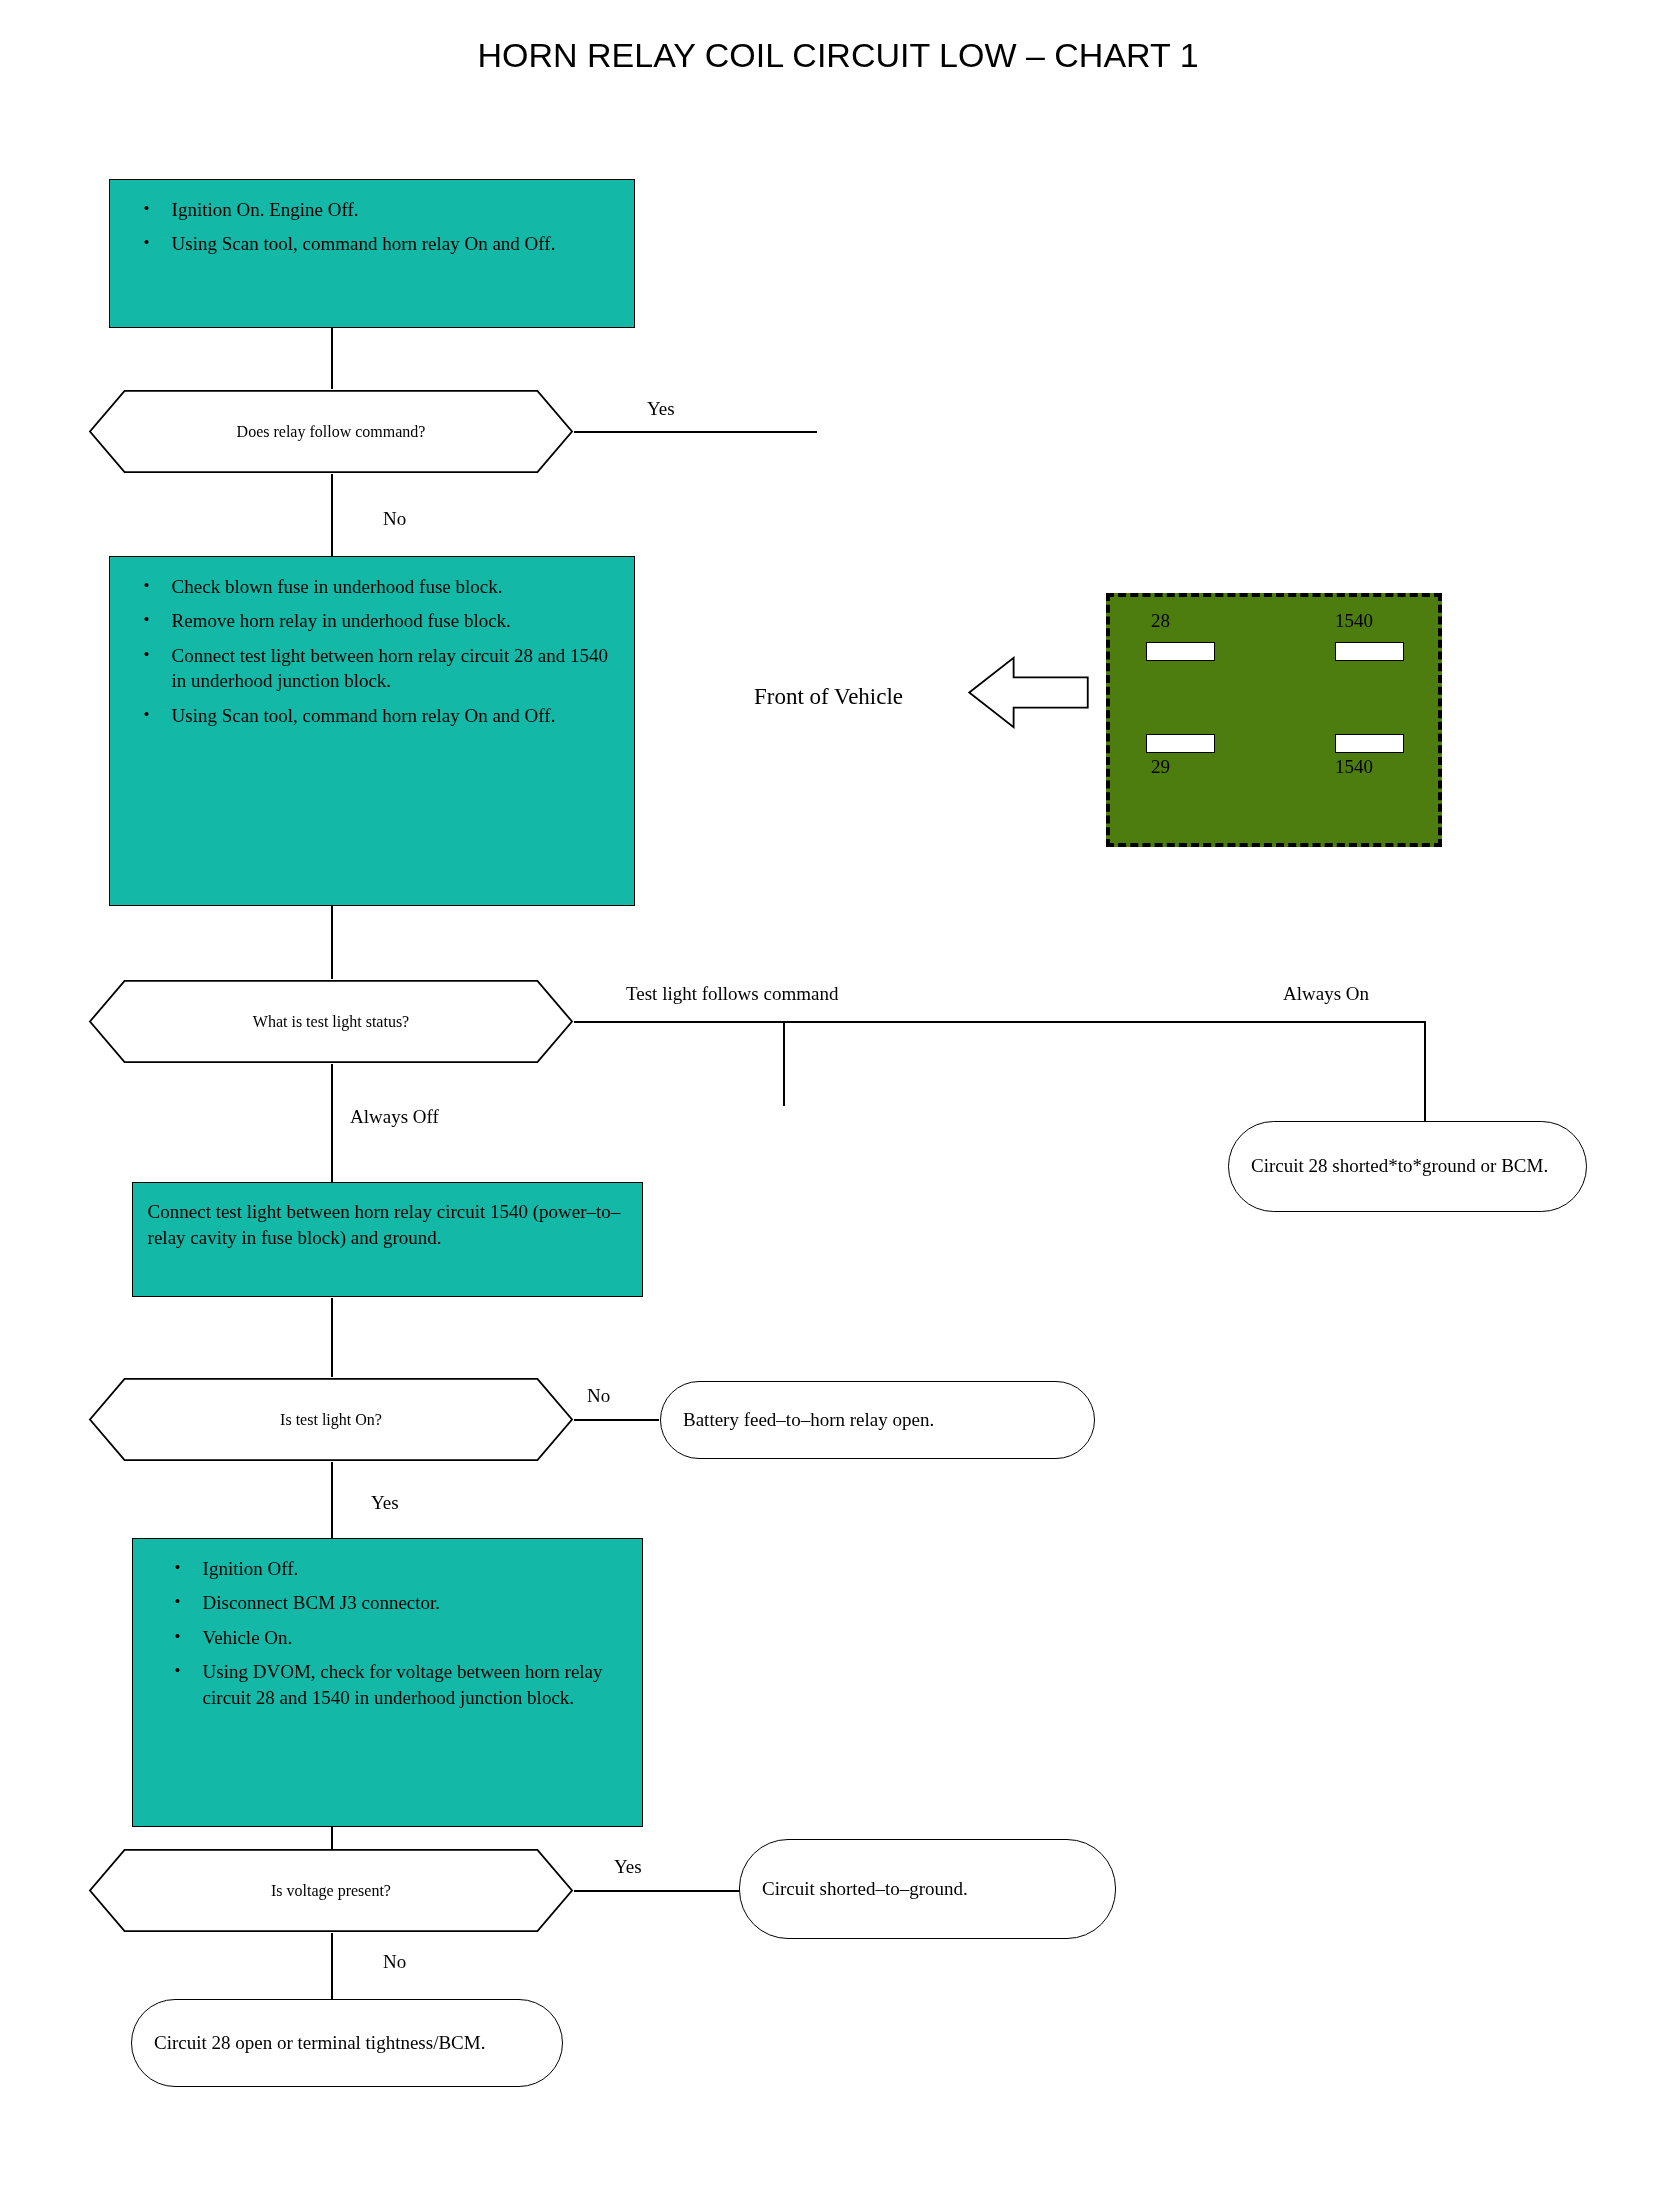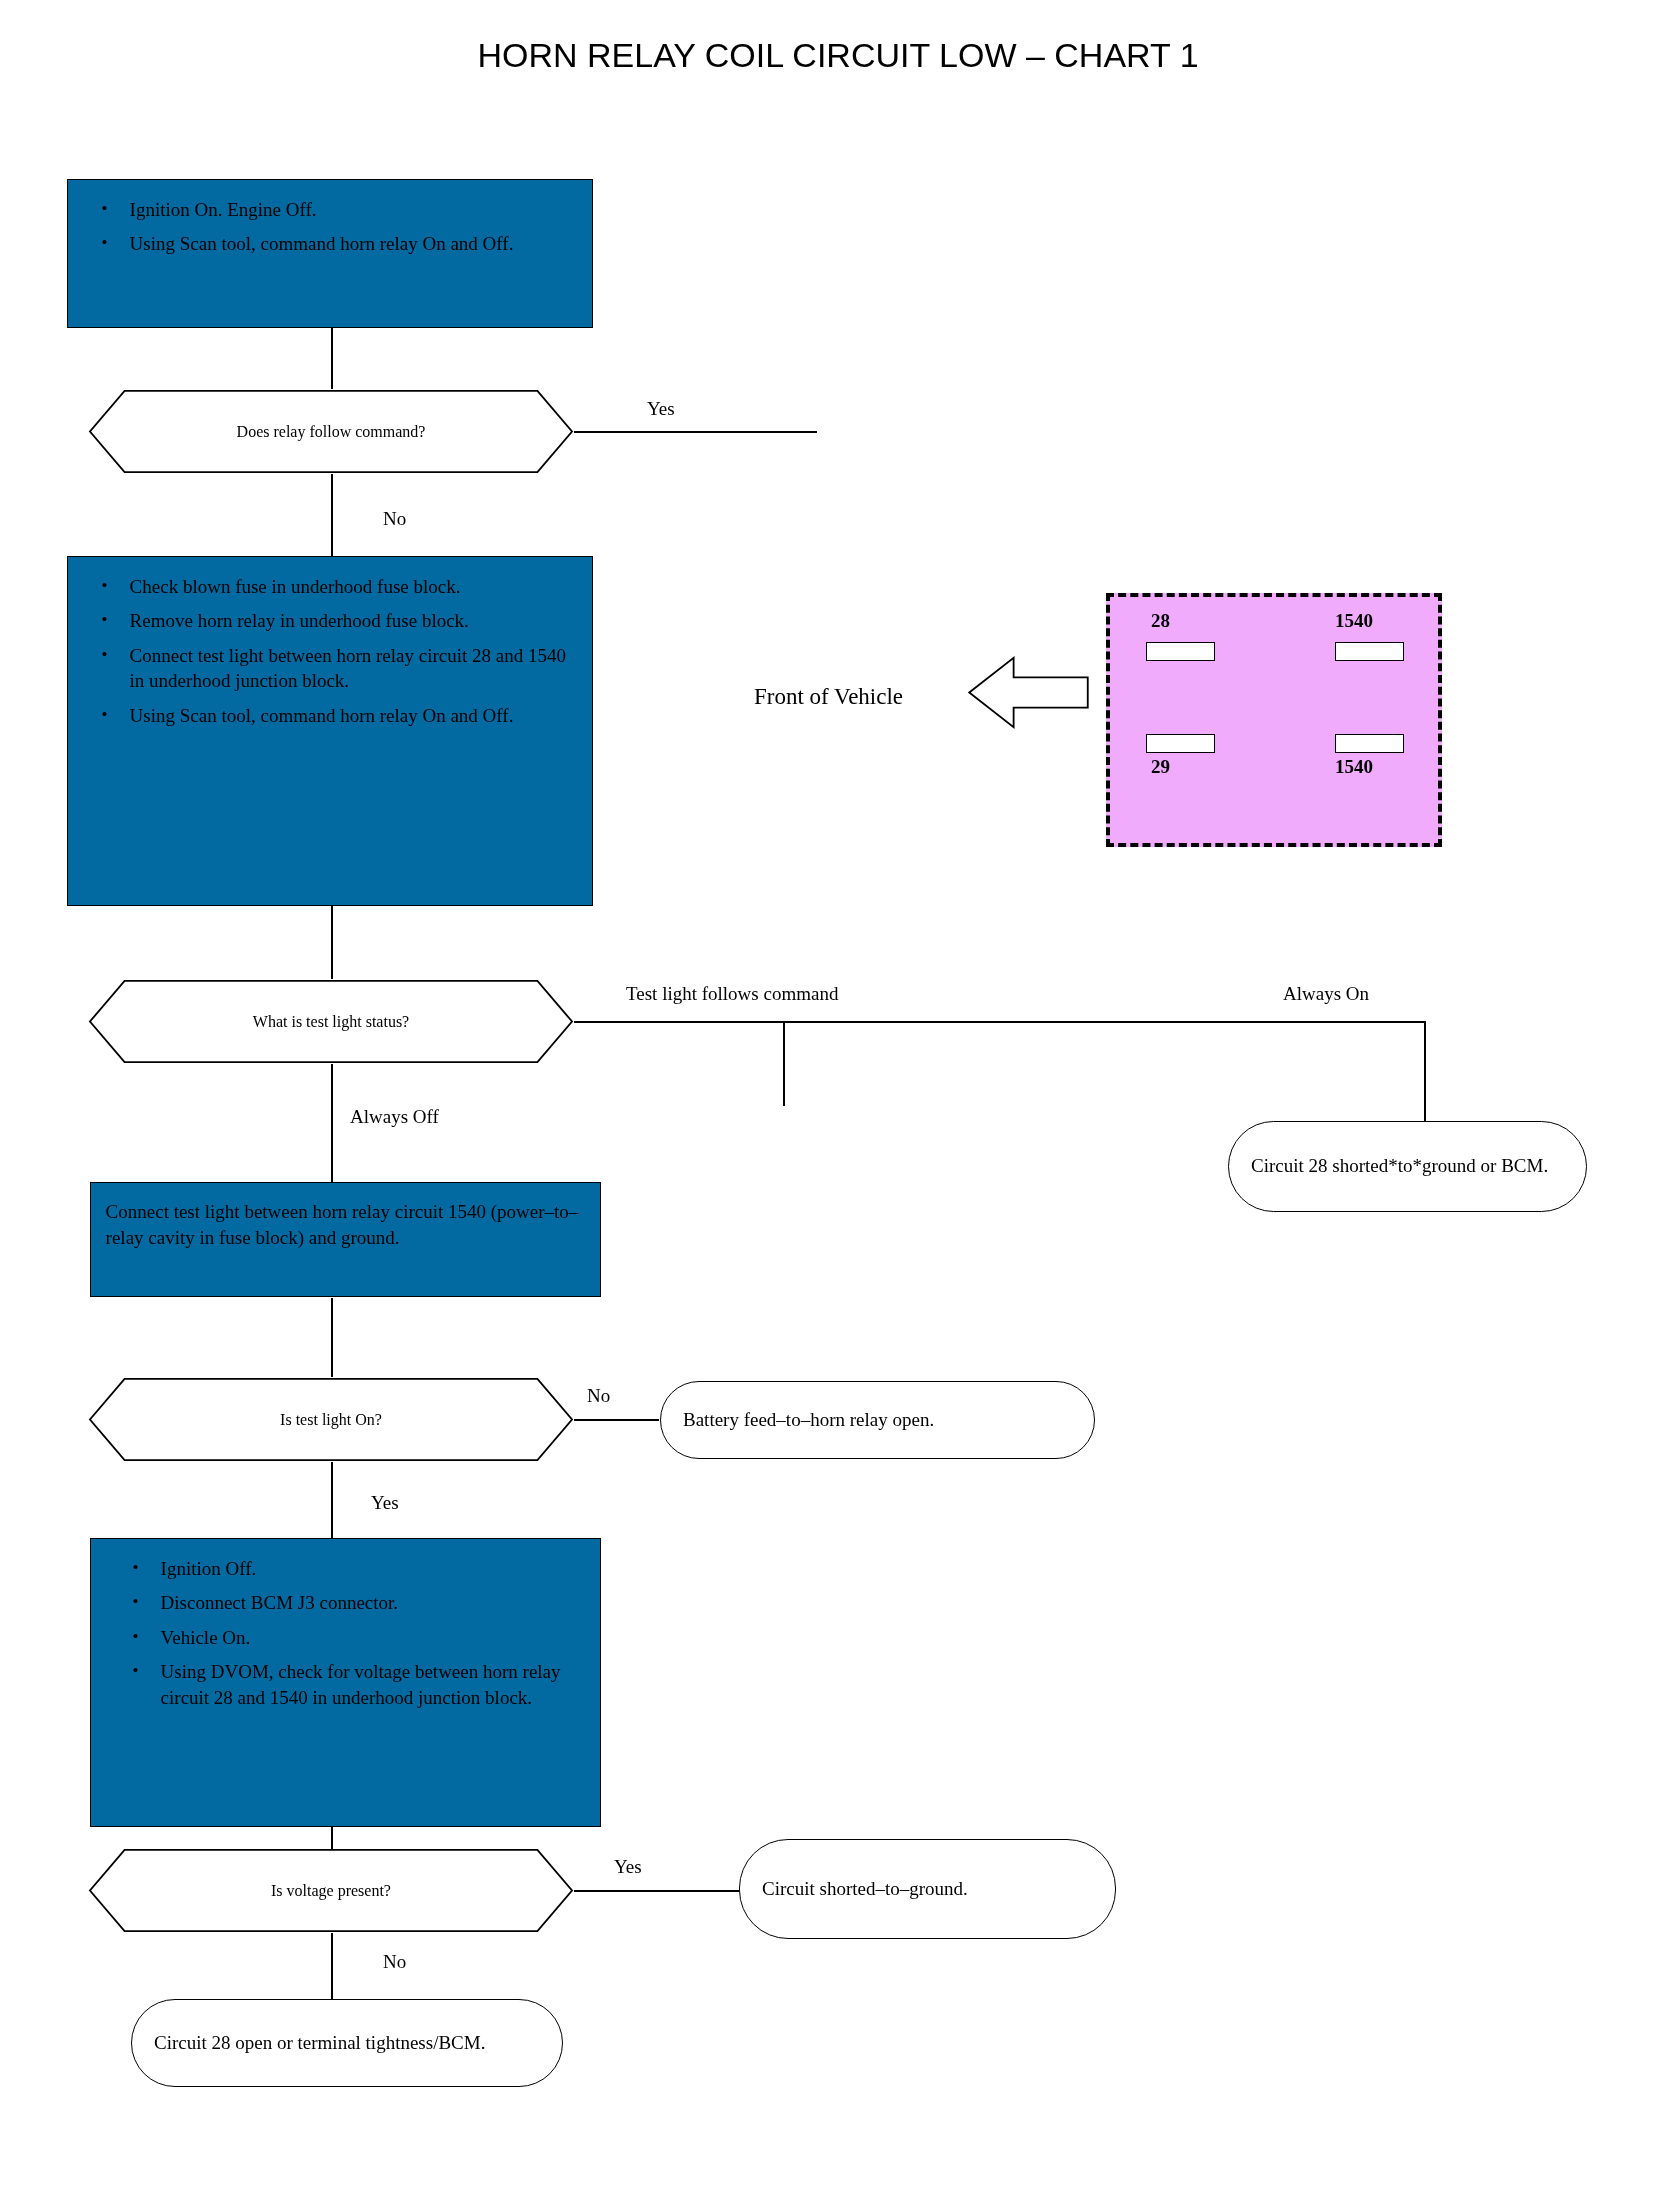--- a/index.html
+++ b/index.html
@@ -29,21 +29,22 @@
     letter-spacing: 0px;
     color: #000;
   }
   
   .node {
     position: absolute;
     box-sizing: border-box;
   }
   .rect {
     border: 1.8px solid #000;
-    background: #0369a1;
+    background: #14b8a6;
+    margin-left: 42px;
   }
   .rect .inner {
     padding: 11px 14.6px;
     font-size: 19px;
     line-height: 1.38;
   }
   ul.bullets {
     margin: 0;
     padding: 0 0 0 47px;
     list-style: none;
@@ -108,22 +109,21 @@
   
   .elabel {
     position: absolute;
     font-size: 19px;
     white-space: nowrap;
   }
   
   .fuseblock {
     position: absolute;
     border: 4.3px dashed #000;
-    background: #f0abfc;
-    font-weight: bold;
+    background: #4d7c0f;
   }
   .fuse-slot {
     position: absolute;
     border: 1.8px solid #000;
     background: #fff;
   }
   .fuse-num {
     position: absolute;
     font-size: 19px;
   }

